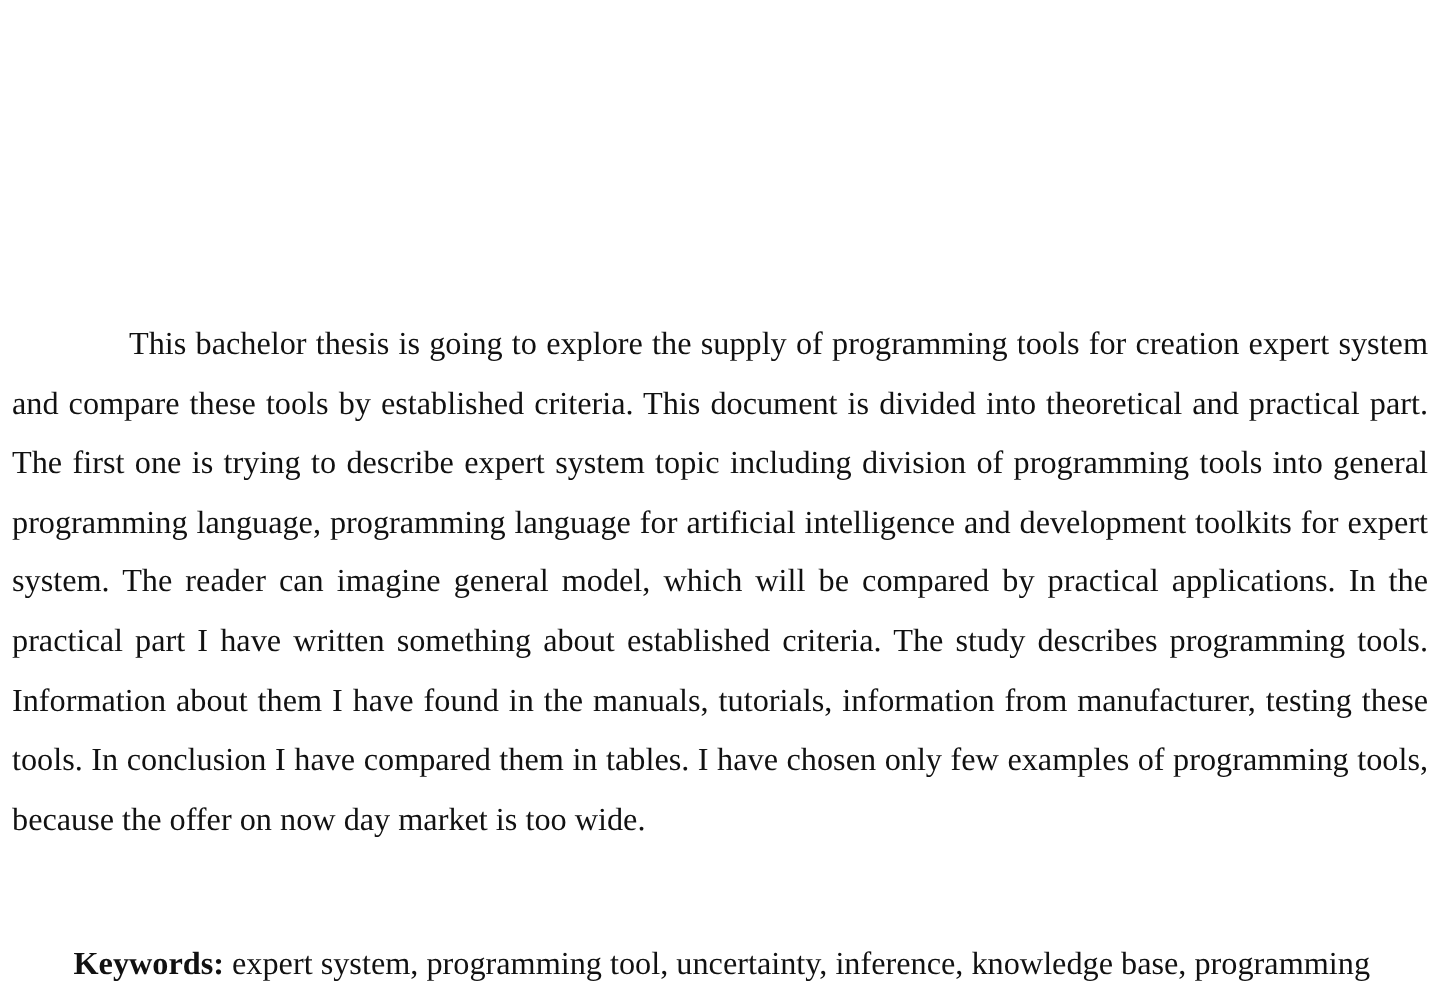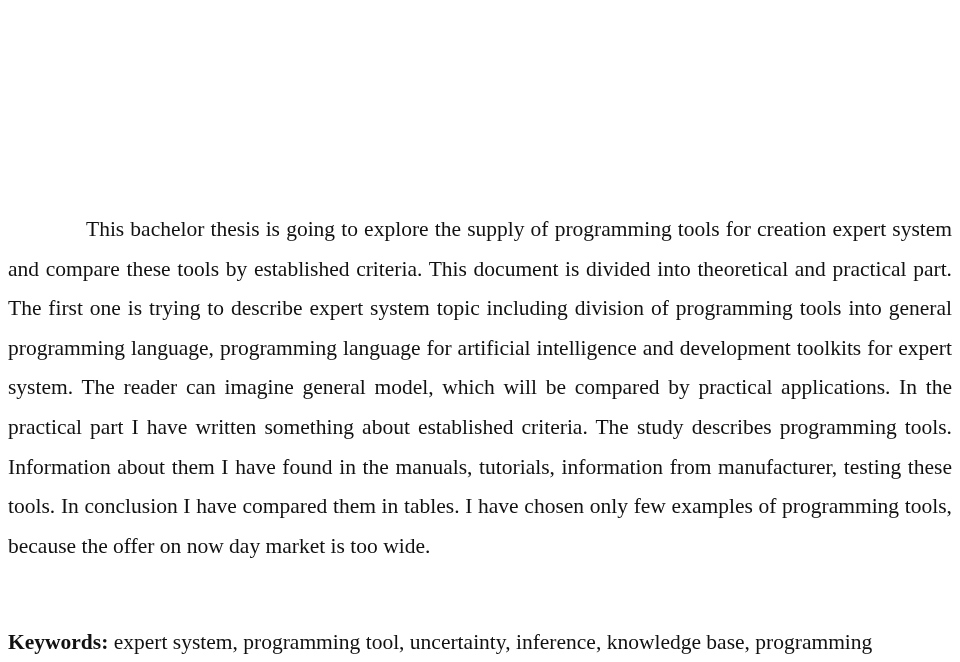--- a/index.html
+++ b/index.html
@@ -61,20 +61,21 @@
     position: absolute;
     left: 8px;
     top: 606px;
     width: 944px;
     font-size: 21.5px;
     line-height: 28px;
     text-align: left;
   }
   .keywords-label {
     font-weight: bold;
+    margin-left: 41px;
   }
   .keywords-list {
     font-weight: normal;
   }
 </style>
 </head>
 <body>
 
 <div class="page">
 

